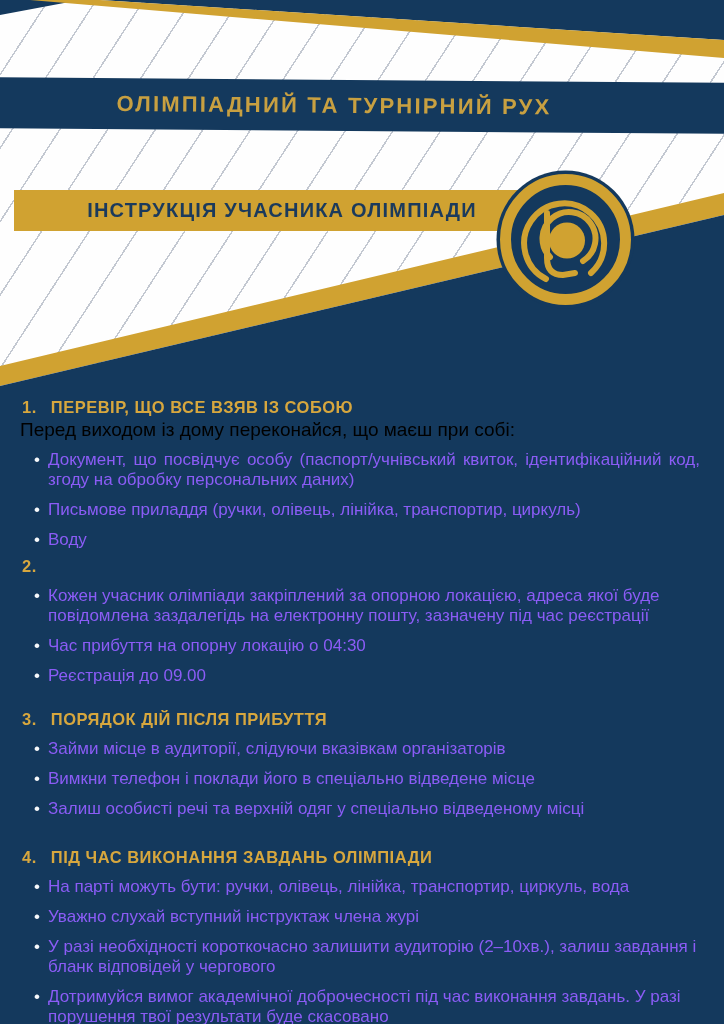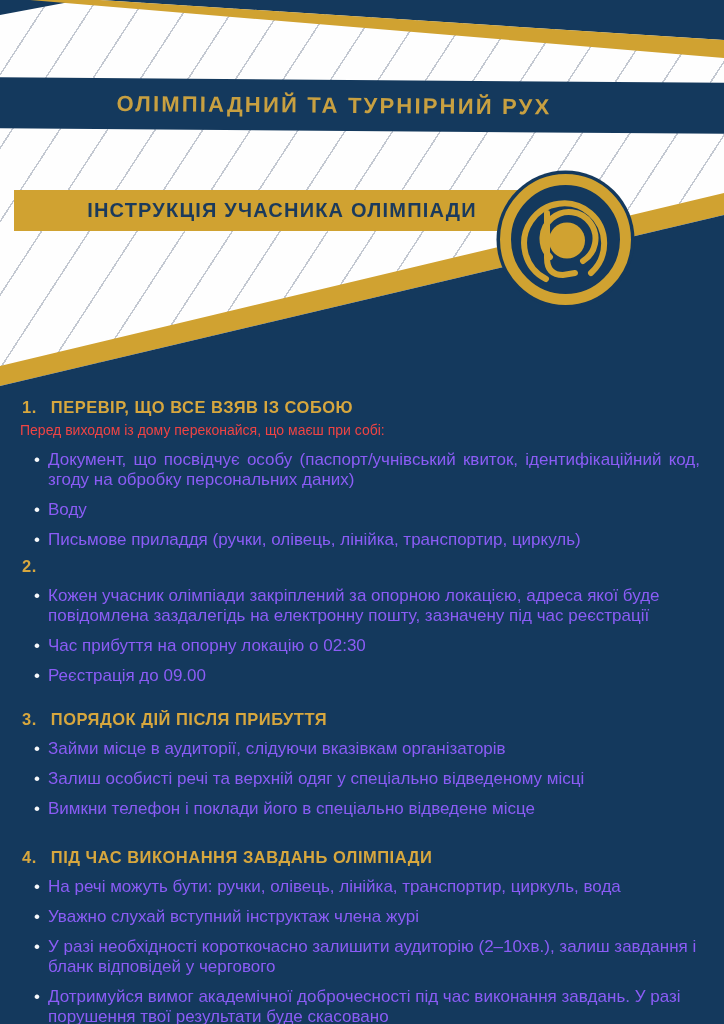--- a/index.html
+++ b/index.html
@@ -69,21 +69,21 @@
   .sec-title {
     margin: 0 0 3px 2px;
     display: flex;
     gap: 14px;
     font-size: 16.5px;
     font-weight: 700;
     letter-spacing: 0.5px;
     line-height: 20px;
     color: #d7a73e;
   }
-  .intro { margin: 0 0 3px; font-size: 14px; line-height: 20px; color: #ef4444; }
+  .intro { margin: 0 0 3px; font-size: 19px; line-height: 20px; color: #000000; }
   .blist { list-style: none; margin: 0; padding: 0 0 0 14px; }
   .blist li {
     position: relative;
     padding-left: 14px;
     font-size: 17px;
     line-height: 20px;
     color: #8b5cf6;
     margin-top: 10px;
   }
   .blist li::before {
@@ -134,55 +134,55 @@
   <div class="content">
 
     <section class="sec sec-1">
       <h2 class="sec-title">
         <span>1.</span>
         <span>ПЕРЕВІР, ЩО ВСЕ ВЗЯВ ІЗ СОБОЮ</span>
       </h2>
       <p class="intro">Перед виходом із дому переконайся, що маєш при собі:</p>
       <ul class="blist">
         <li class="justify">Документ, що посвідчує особу (паспорт/учнівський квиток, ідентифікаційний код, згоду на обробку персональних даних)</li>
+        <li>Письмове приладдя (ручки, олівець, лінійка, транспортир, циркуль)</li>
         <li>Воду</li>
-        <li>Письмове приладдя (ручки, олівець, лінійка, транспортир, циркуль)</li>
       </ul>
     </section>
 
     <section class="sec sec-2">
       <h2 class="sec-title">
         <span>2.</span>
       </h2>
       <ul class="blist">
         <li>Кожен учасник олімпіади закріплений за опорною локацією, адреса якої буде повідомлена заздалегідь на електронну пошту, зазначену під час реєстрації</li>
-        <li>Час прибуття на опорну локацію о 02:30</li>
+        <li>Час прибуття на опорну локацію о 04:30</li>
         <li>Реєстрація до 09.00</li>
       </ul>
     </section>
 
     <section class="sec sec-3">
       <h2 class="sec-title">
         <span>3.</span>
         <span>ПОРЯДОК ДІЙ ПІСЛЯ ПРИБУТТЯ</span>
       </h2>
       <ul class="blist">
         <li>Займи місце в аудиторії, слідуючи вказівкам організаторів</li>
+        <li>Вимкни телефон і поклади його в спеціально відведене місце</li>
         <li>Залиш особисті речі та верхній одяг у спеціально відведеному місці</li>
-        <li>Вимкни телефон і поклади його в спеціально відведене місце</li>
       </ul>
     </section>
 
     <section class="sec sec-4">
       <h2 class="sec-title">
         <span>4.</span>
         <span>ПІД ЧАС ВИКОНАННЯ ЗАВДАНЬ ОЛІМПІАДИ</span>
       </h2>
       <ul class="blist">
-        <li>На речі можуть бути: ручки, олівець, лінійка, транспортир, циркуль, вода</li>
+        <li>На парті можуть бути: ручки, олівець, лінійка, транспортир, циркуль, вода</li>
         <li>Уважно слухай вступний інструктаж члена журі</li>
         <li>У разі необхідності короткочасно залишити аудиторію (2–10хв.), залиш завдання і бланк відповідей у чергового</li>
         <li>Дотримуйся вимог академічної доброчесності під час виконання завдань. У разі порушення твої результати буде скасовано</li>
       </ul>
     </section>
 
   </div>
 </div>
 
 </body></html>

